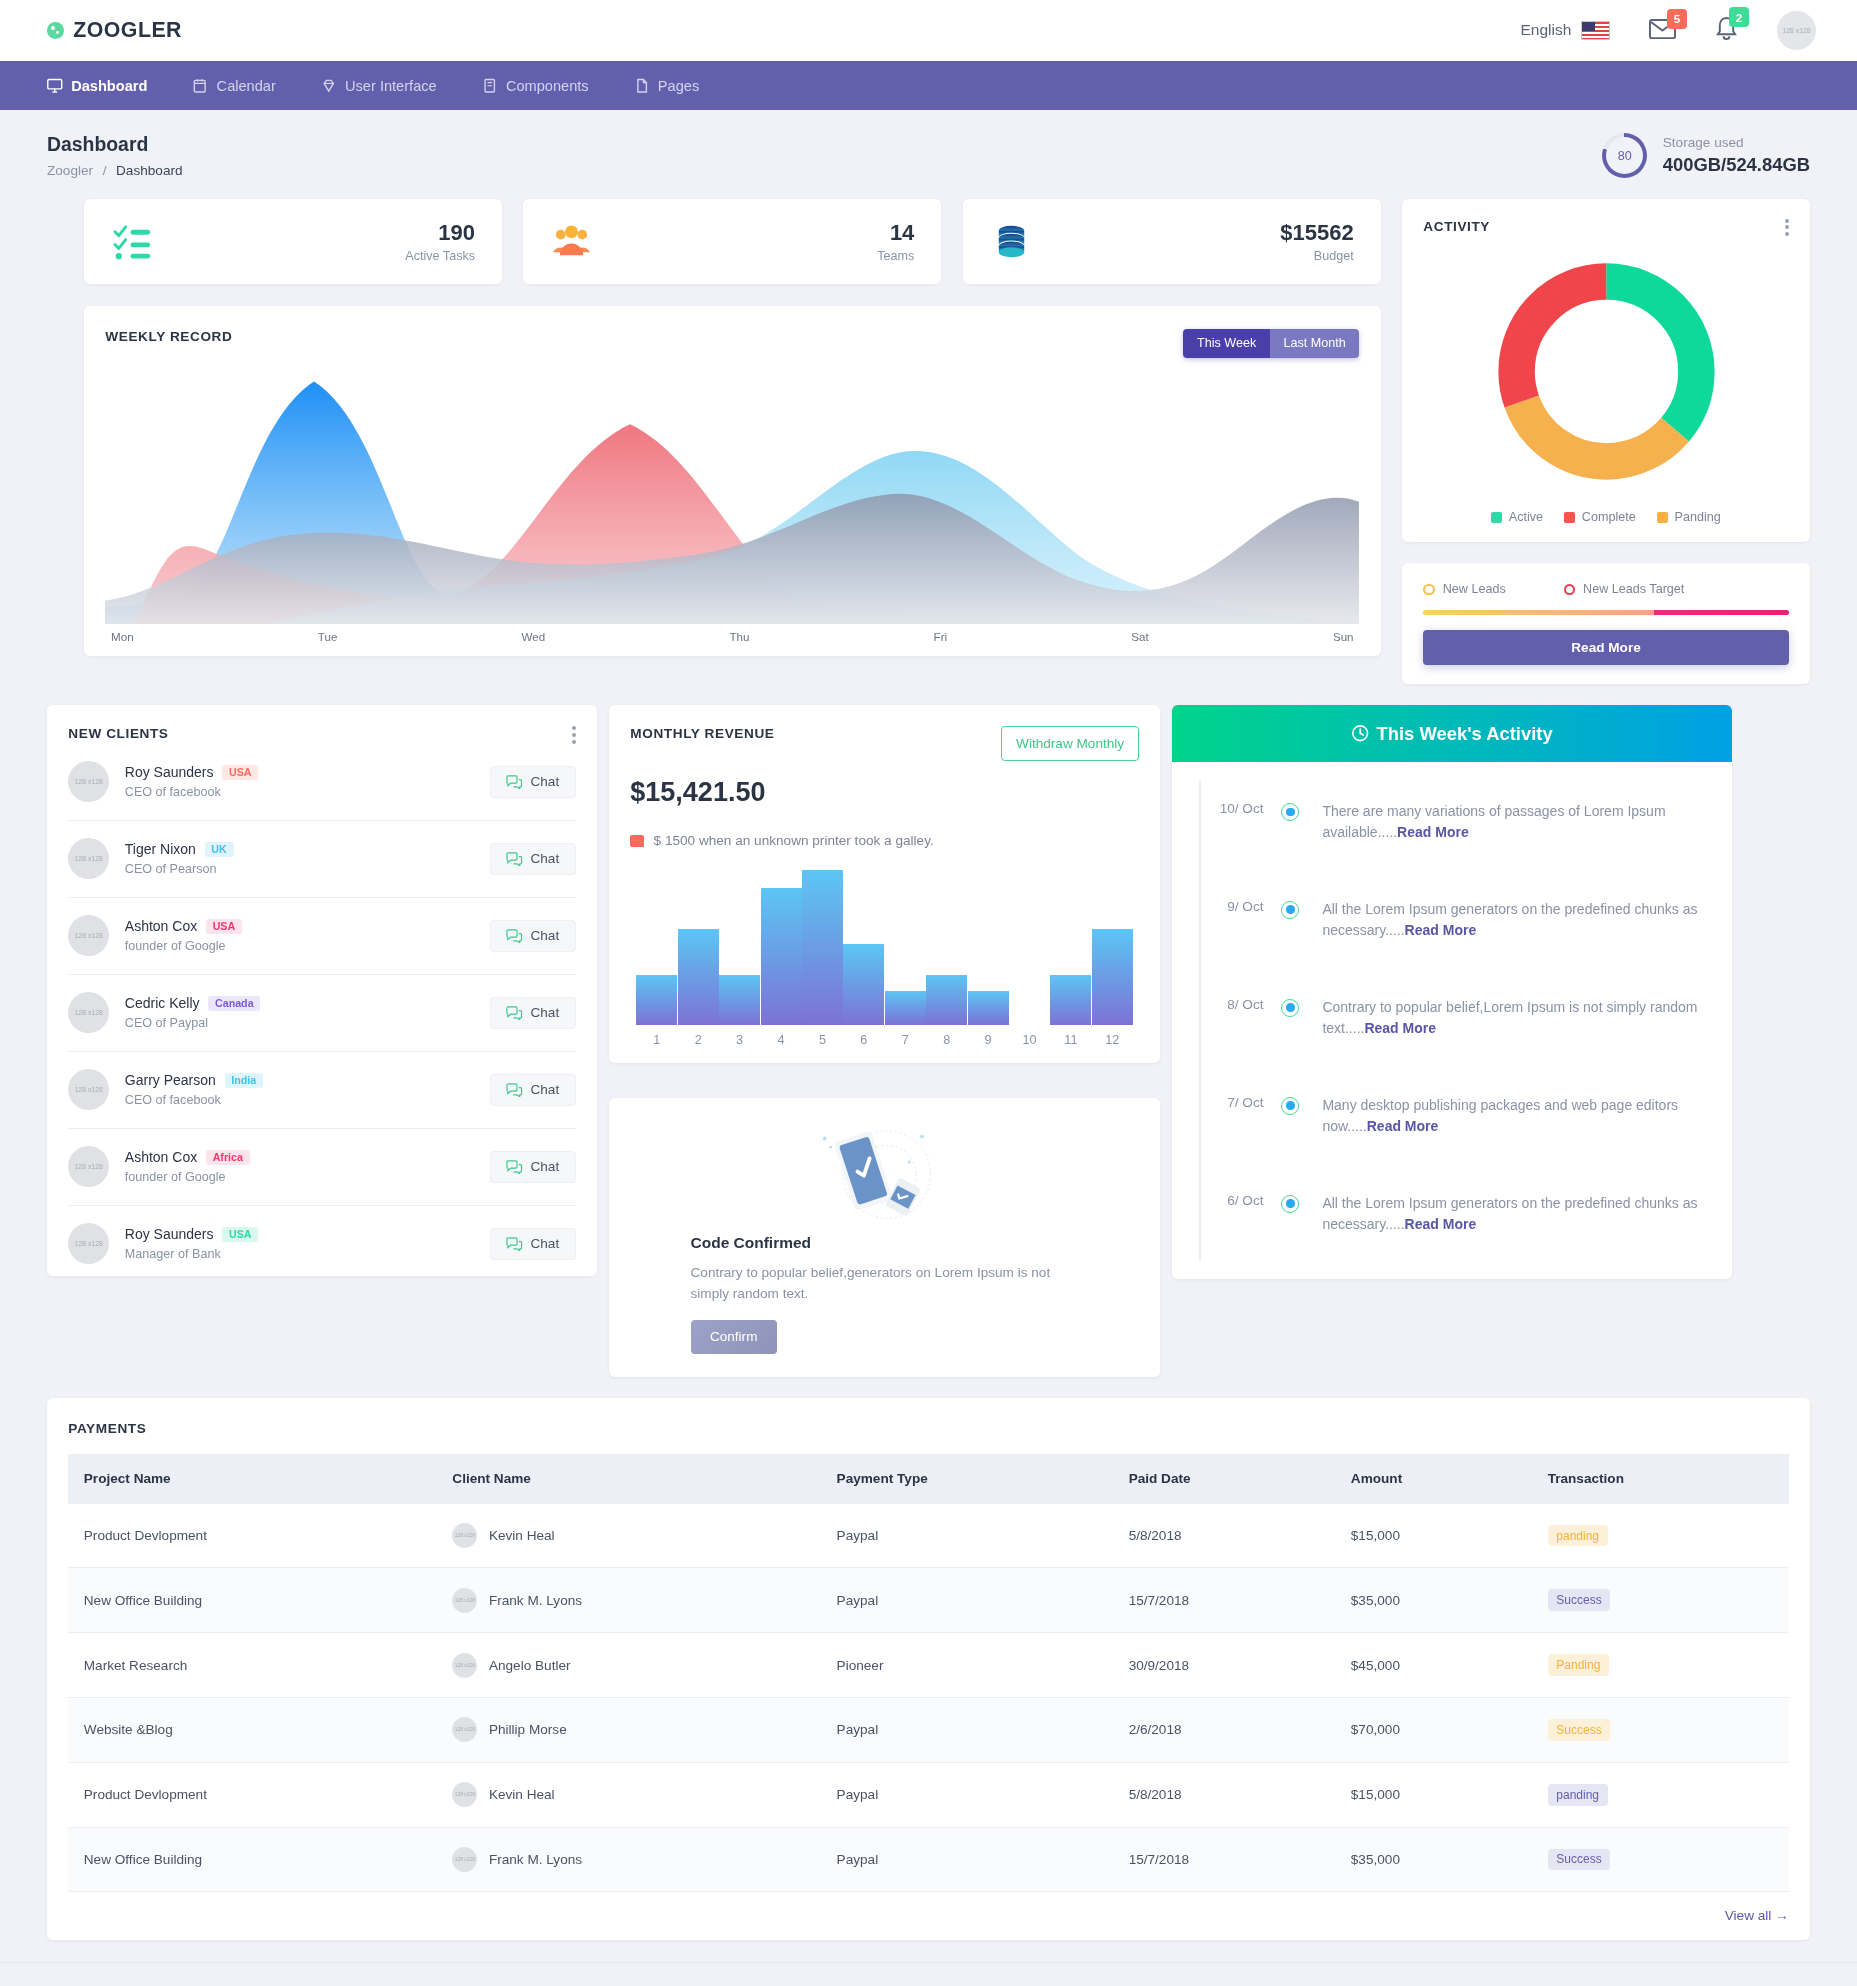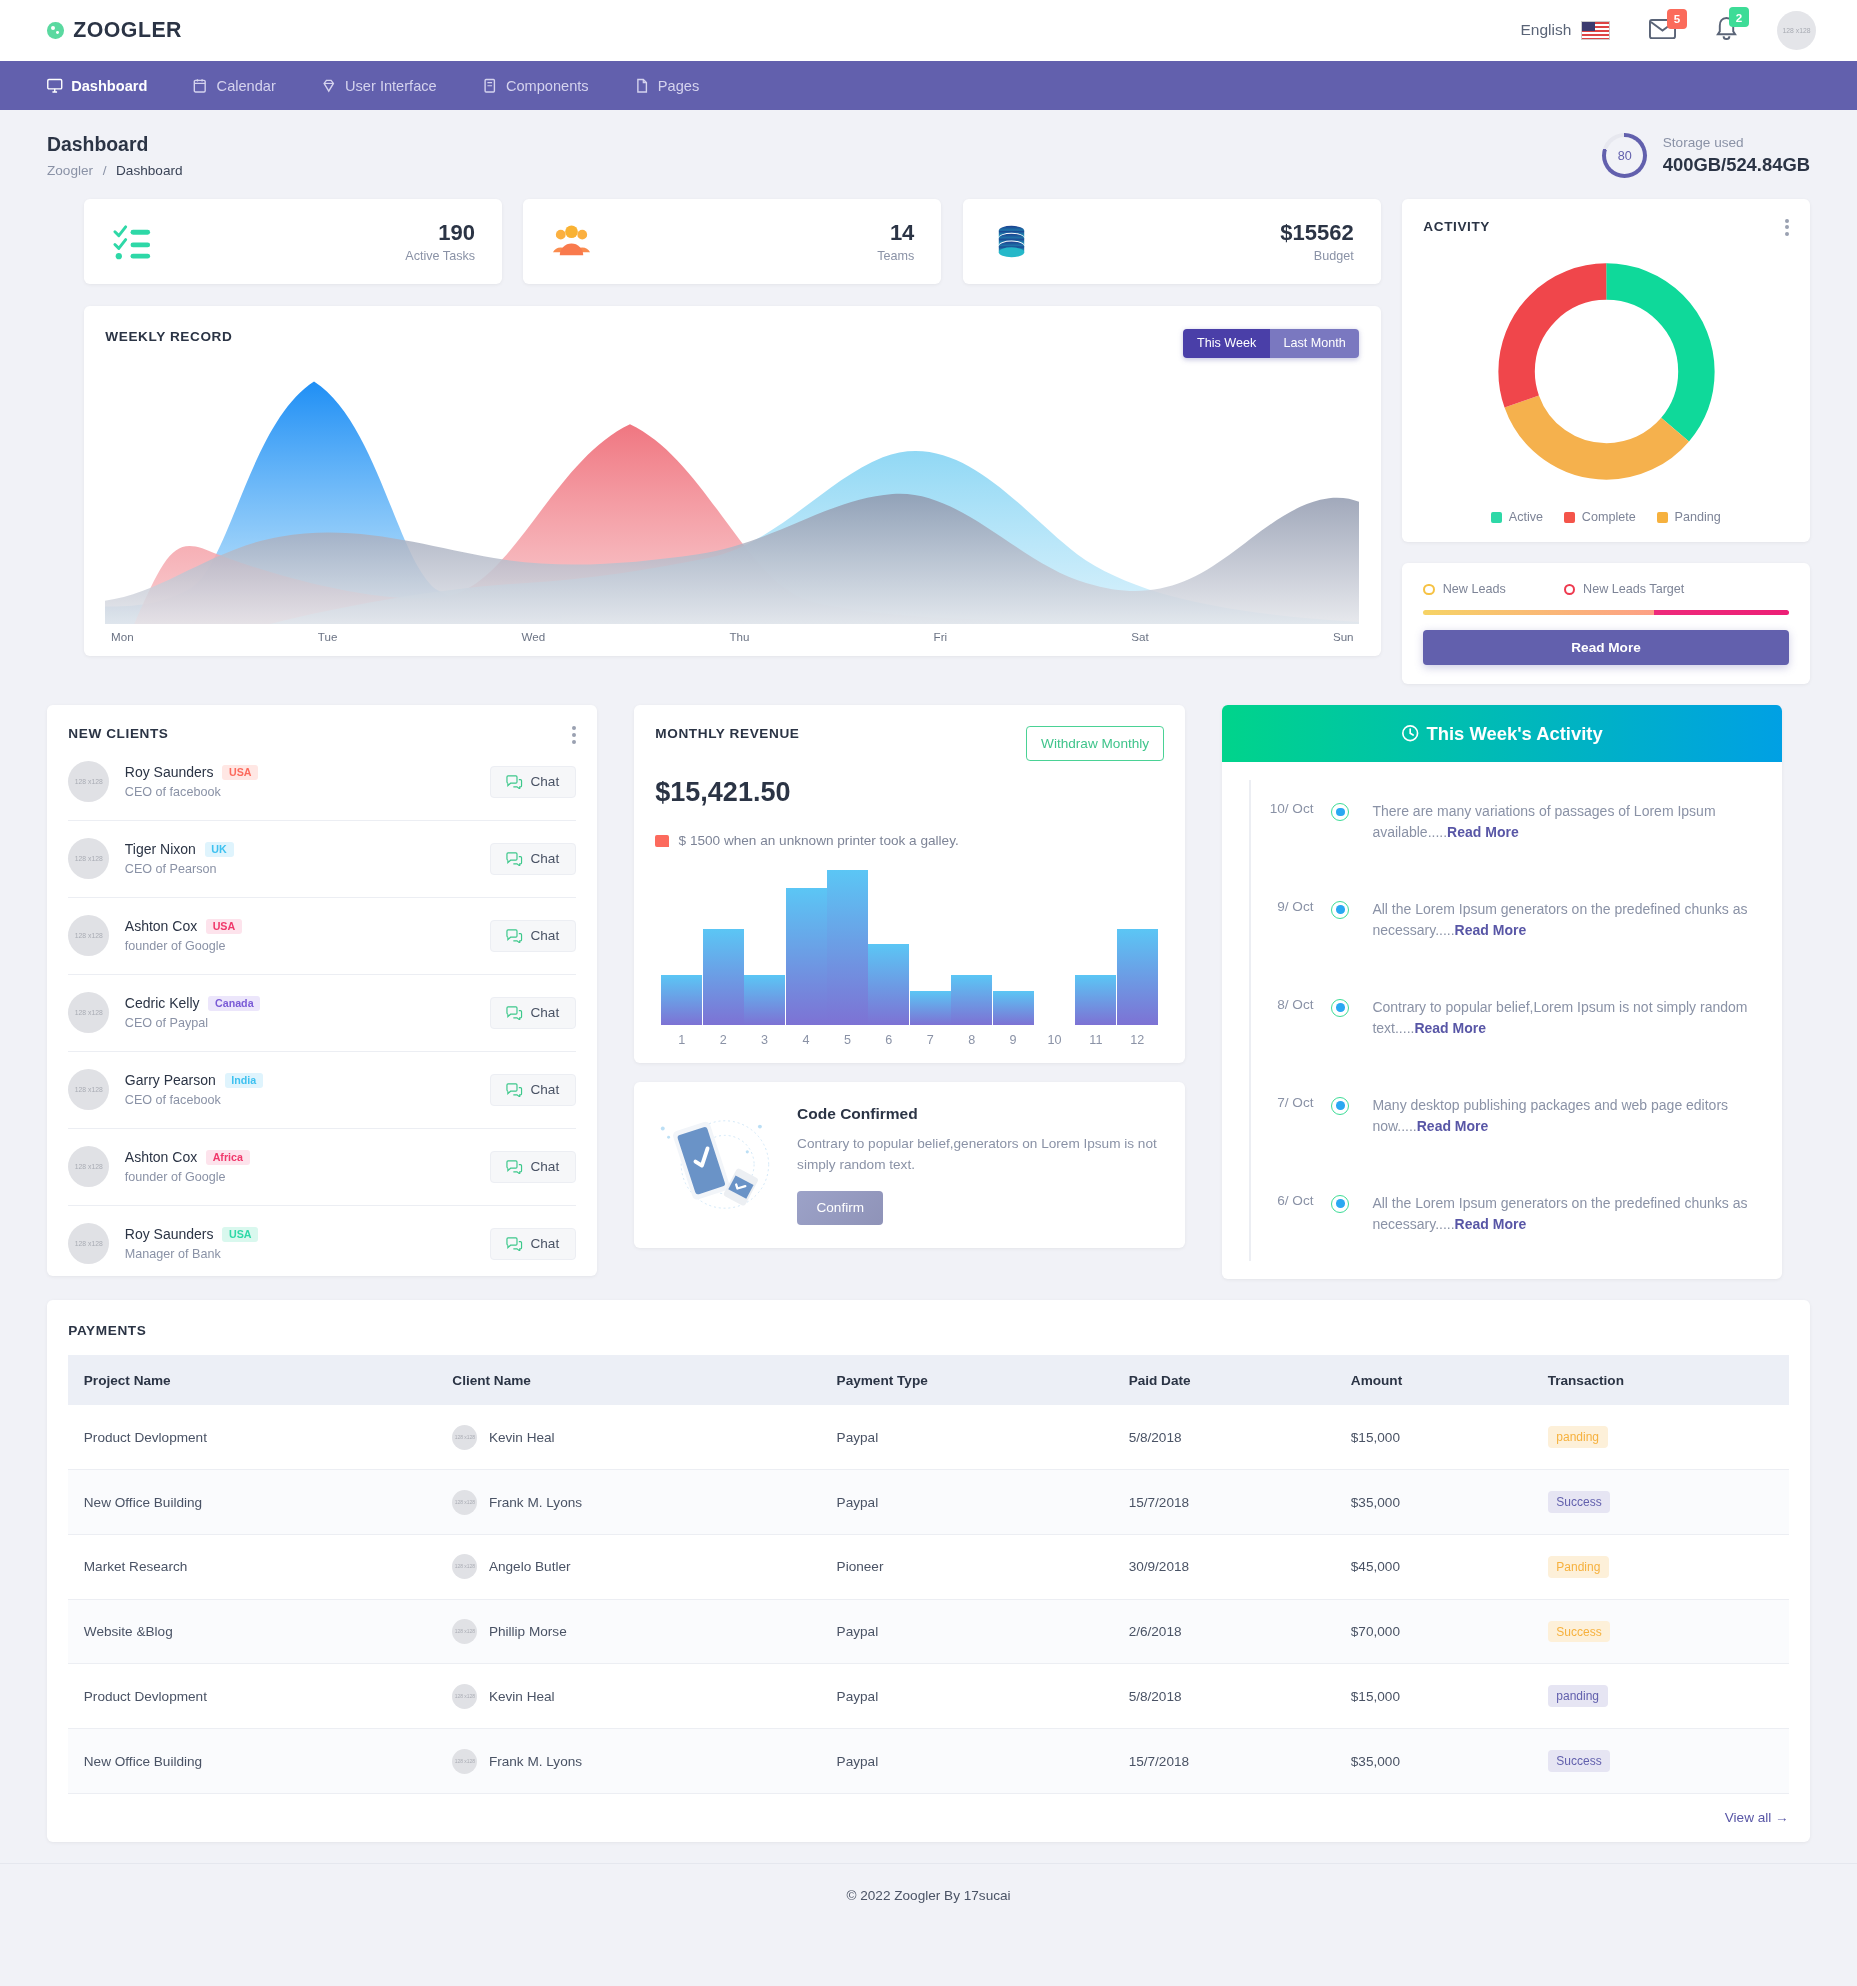--- a/index.html
+++ b/index.html
@@ -114,21 +114,21 @@
   .leads-head span { display:flex; align-items:center; gap:7.8px; }
   .leads-head span:last-child { margin-left:58px; }
   .dot-ring { width:11.6px;height:11.6px;border-radius:50%; border:2.9px solid; display:inline-block;}
   .leads-bar { height:4.9px; border-radius:2.9px; margin-top:13.6px;
     background: linear-gradient(90deg,#f6d365 0%,#fda085 63%,#ee2a7b 63%,#ec1f76 100%); }
   .readmore { margin-top:14.6px; width:100%; height:35px; border:none; border-radius:3.9px;
     background:#6260ad; color:#fff; font-size:13.6px; font-weight:600; cursor:pointer;
     font-family:"Liberation Sans",sans-serif; box-shadow:0 2.9px 8.7px rgba(98,96,173,.3); }
 
   
-  .midrow { display:flex; gap:37px; margin-top:21.3px; align-items:flex-start; }
+  .midrow { display:flex; gap:12px; margin-top:21.3px; align-items:flex-start; }
   .clients { width:550px; flex:none; padding:21.3px 21.3px 0 21.3px; height:571px; overflow:hidden; }
   .cl-head { display:flex; align-items:flex-start; }
   .cl-item { display:flex; align-items:center; padding:17.5px 0; border-bottom:1px solid #eceef3; }
   .cl-item:last-child { border-bottom:none; }
   .cl-av { width:41px;height:41px;border-radius:50%;background:#e0e1e5; flex:none;
            display:flex;align-items:center;justify-content:center;font-size:6.8px;color:#a9acb4; }
   .cl-body { margin-left:15.5px; }
   .cl-name { font-size:14px; color:#2b3445; display:flex; align-items:center; gap:8.7px; }
   .cl-tag { font-size:10.7px; padding:1.9px 6.8px; border-radius:2.9px; font-weight:600; }
   .cl-role { font-size:12.6px; color:#8a92a6; margin-top:4.9px; }
@@ -146,21 +146,21 @@
   .rev-amt { font-size:27px; font-weight:700; color:#2b3445; margin-top:16.5px; }
   .rev-note { display:flex; align-items:center; gap:9.7px; font-size:13.6px; color:#7d8497; margin-top:25px; }
   .rev-note .sq { width:13.6px;height:11.6px;background:#fc6a5d; border-radius:1.9px 1.9px 0 1.9px; flex:none;}
   .bars { display:flex; align-items:flex-end; gap:0; height:155px; margin-top:21.3px;
           justify-content:space-between; padding:0 5.8px; }
   .bar-col { flex:1; display:flex; flex-direction:column; align-items:center; justify-content:flex-end; height:100%; }
   .bar { width:41px; background: linear-gradient(180deg,#5bc6f5 0%, #7d72d4 100%); }
   .bar-x { display:flex; justify-content:space-between; padding:0 5.8px; margin-top:8.7px; }
   .bar-x span { flex:1; text-align:center; font-size:12.6px; color:#8a92a6; }
 
-  .confirm-card { margin-top:19px; padding:23px 21.3px; display:flex; align-items:center; gap:5.8px; }
+  .confirm-card { margin-top:35px; padding:23px 21.3px; display:flex; align-items:center; gap:5.8px;flex-direction:column; }
   .confirm-art { width:136px; height:107px; flex:none; }
   .confirm-body { }
   .confirm-title { font-size:15.5px; font-weight:700; color:#2b3445; }
   .confirm-text { font-size:13.6px; color:#8a92a6; margin-top:11.6px; line-height:1.5; max-width:388px; }
   .confirm-btn { margin-top:15.5px; border:none; border-radius:3.9px; padding:9.7px 19.4px;
     background: linear-gradient(135deg,#9ca2c8,#8f93b8); color:#fff; font-size:13.6px; cursor:pointer;
     font-family:"Liberation Sans",sans-serif; }
 
   
   .weekact { width:560px; flex:none; overflow:hidden; }

